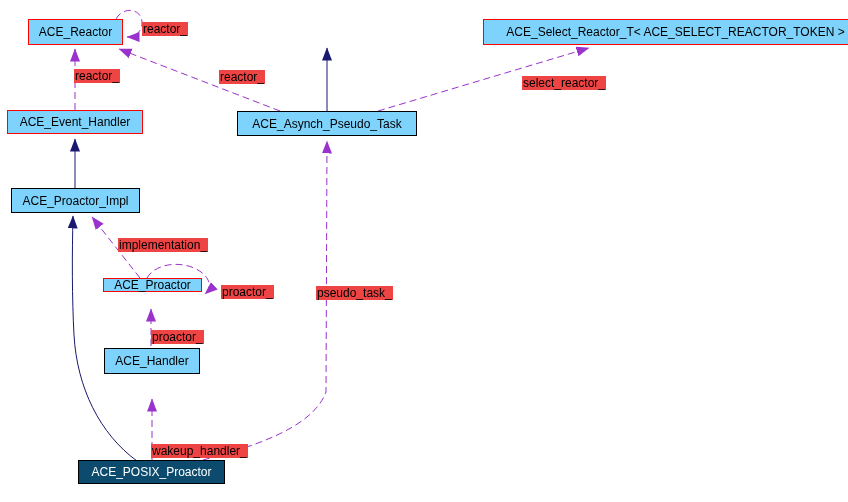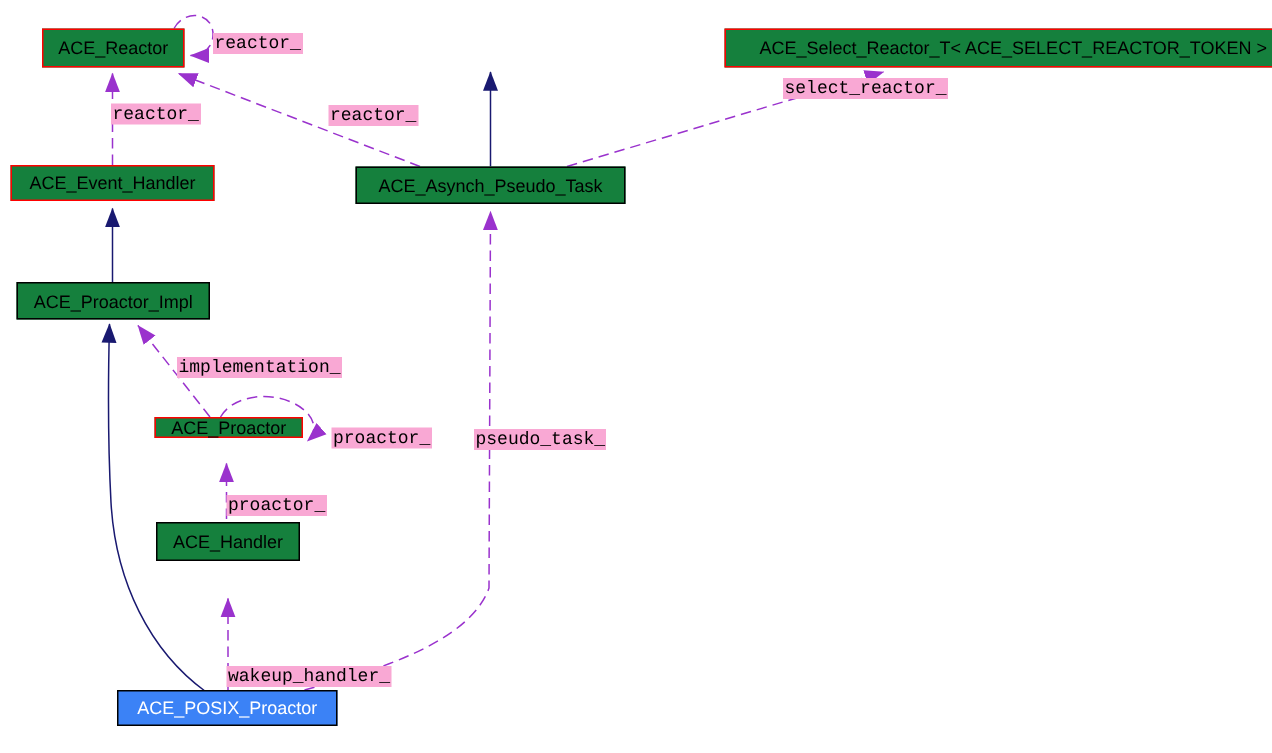--- a/index.html
+++ b/index.html
@@ -21,60 +21,59 @@
     top: 0;
     z-index: 1;
   }
   .elabel {
     position: absolute;
     z-index: 2;
     font-size: 12px;
     line-height: 14px;
     color: #000000;
     white-space: nowrap;
-    background: #f9a8d4;
+    background: #ef4444;
     padding: 0 1px;
-    font-family: Liberation Mono, monospace;
   }
   .node {
     position: absolute;
     z-index: 3;
     display: flex;
     align-items: center;
     justify-content: center;
     box-sizing: border-box;
     font-size: 12px;
     color: #000000;
-    background: #15803d;
+    background: #7dd3fc;
     border: 1px solid #000000;
     white-space: nowrap;
   }
   .node.ref { border-color: #ff0000; }
   .node.focus {
-    background: #3b82f6;
+    background: #0c4a6e;
     color: #ffffff;
     border-color: #000000;
   }
 
   
   #n-reactor            { left: 28px;  top: 19px;  width: 95px;  height: 26px; }
   #n-task               { left: 218px; top: 19px;  width: 219px; height: 25px; }
   #n-select-reactor     { left: 483px; top: 19px;  width: 385px; height: 26px; }
   #n-event-handler      { left: 7px;   top: 110px; width: 136px; height: 24px; }
   #n-asynch-pseudo-task { left: 237px; top: 111px; width: 180px; height: 25px; }
   #n-proactor-impl      { left: 11px;  top: 188px; width: 129px; height: 25px; }
   #n-proactor           { left: 103px; top: 278px; width: 99px;  height: 14px; }
   #n-handler            { left: 104px; top: 348px; width: 96px;  height: 26px; }
   #n-posix-proactor     { left: 78px;  top: 460px; width: 147px; height: 24px; }
 
   
   #l-reactor-self    { left: 142px; top: 22px;  }
   #l-eh-reactor      { left: 74px;  top: 69px;  }
   #l-pt-reactor      { left: 219px; top: 70px;  }
-  #l-select-reactor  { left: 522px; top: 52px;  }
+  #l-select-reactor  { left: 522px; top: 76px;  }
   #l-implementation  { left: 118px; top: 238px; }
   #l-proactor-self   { left: 221px; top: 285px; }
   #l-pseudo-task     { left: 316px; top: 286px; }
   #l-handler-proactor{ left: 151px; top: 330px; }
   #l-wakeup          { left: 151px; top: 420px; margin-top: 24px; }
 </style>
 </head>
 <body>
 
 <div class="diagram">

